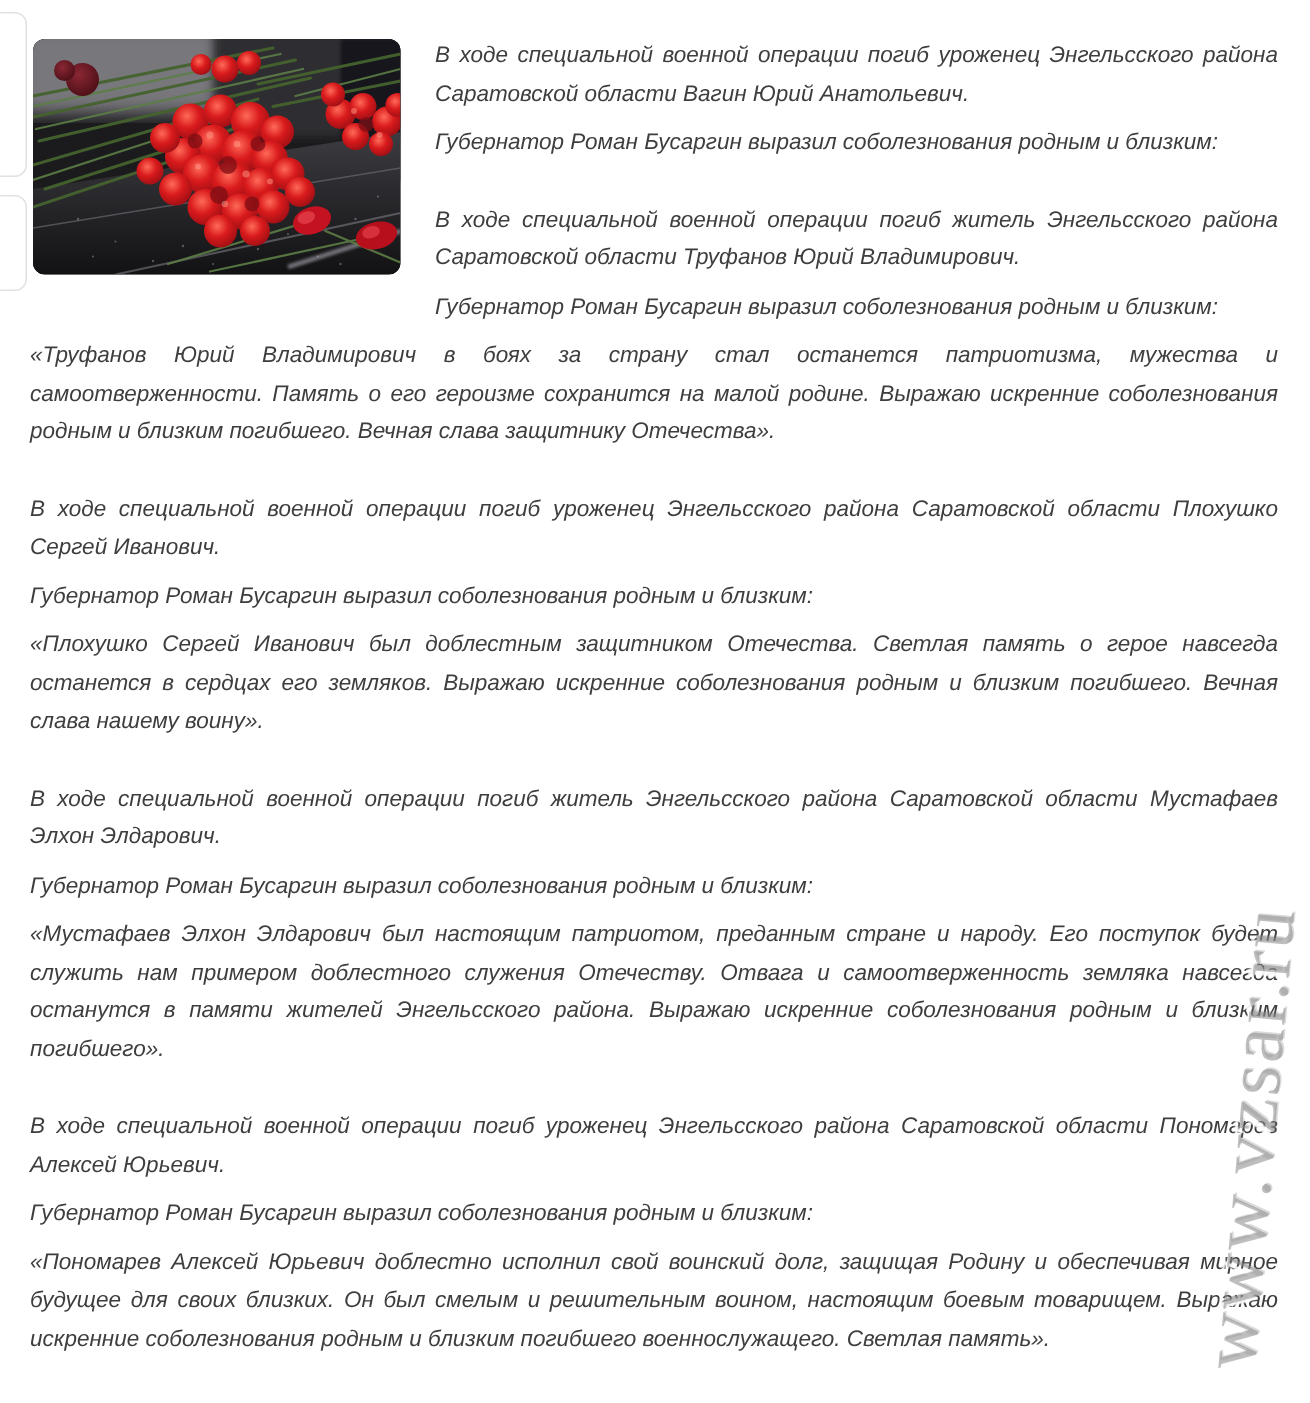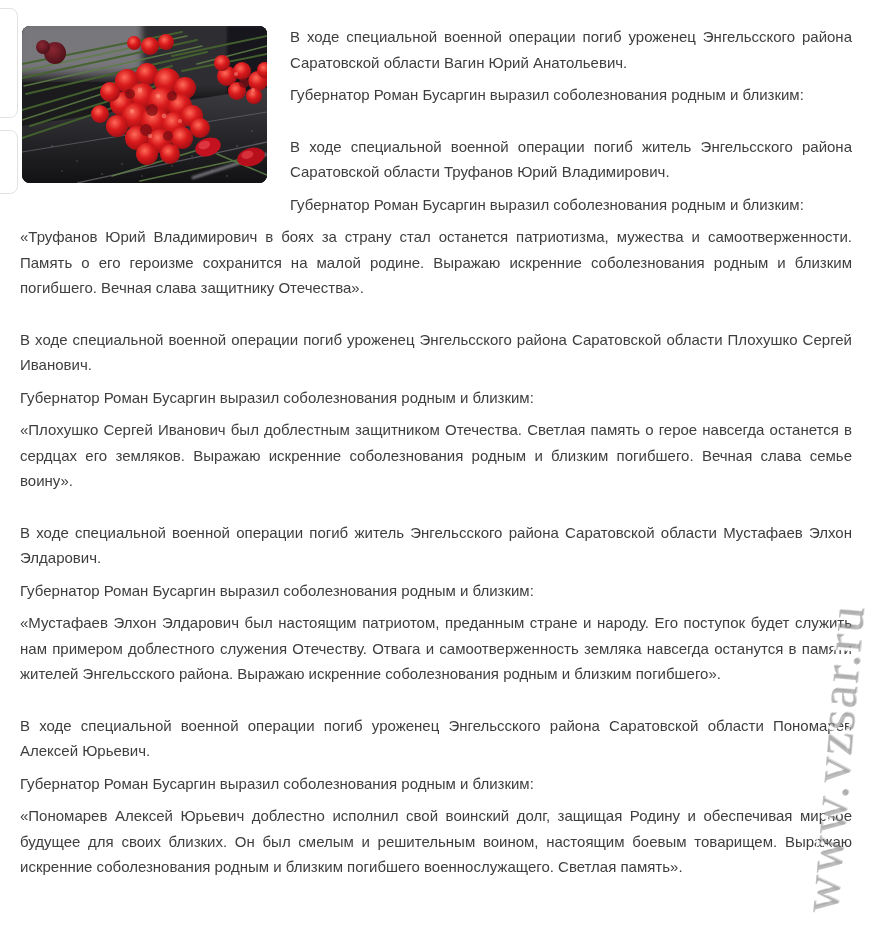--- a/index.html
+++ b/index.html
@@ -34,21 +34,21 @@
   figure.photo {
     float: left;
     width: 245px; height: 157px;
     margin: 2px 23px 20px 2px;
     border-radius: 8px;
     overflow: hidden;
     background: #1b1b1d;
   }
   figure.photo svg { display: block; width: 245px; height: 157px; }
 
-  section { margin: 0 0 26px 0; }
+  section { margin: 0 0 26px 0; font-style: italic; }
   section:last-of-type { margin-bottom: 0; }
   p { margin: 0 0 7px 0; }
   section p:last-child { margin-bottom: 0; }
 
   .watermark {
     position: absolute;
     left: 628px; top: 729px;
     width: 410px;
     text-align: center;
     font-family: "Liberation Serif", "DejaVu Serif", serif;
@@ -212,21 +212,21 @@
 
   <section>
     <p>В ходе специальной военной операции погиб житель Энгельсского района Саратовской области Труфанов Юрий Владимирович.</p>
     <p>Губернатор Роман Бусаргин выразил соболезнования родным и близким:</p>
     <p>«Труфанов Юрий Владимирович в боях за страну стал останется патриотизма, мужества и самоотверженности. Память о его героизме сохранится на малой родине. Выражаю искренние соболезнования родным и близким погибшего. Вечная слава защитнику Отечества».</p>
   </section>
 
   <section>
     <p>В ходе специальной военной операции погиб уроженец Энгельсского района Саратовской области Плохушко Сергей Иванович.</p>
     <p>Губернатор Роман Бусаргин выразил соболезнования родным и близким:</p>
-    <p>«Плохушко Сергей Иванович был доблестным защитником Отечества. Светлая память о герое навсегда останется в сердцах его земляков. Выражаю искренние соболезнования родным и близким погибшего. Вечная слава семье воину».</p>
+    <p>«Плохушко Сергей Иванович был доблестным защитником Отечества. Светлая память о герое навсегда останется в сердцах его земляков. Выражаю искренние соболезнования родным и близким погибшего. Вечная слава нашему воину».</p>
   </section>
 
   <section>
     <p>В ходе специальной военной операции погиб житель Энгельсского района Саратовской области Мустафаев Элхон Элдарович.</p>
     <p>Губернатор Роман Бусаргин выразил соболезнования родным и близким:</p>
     <p>«Мустафаев Элхон Элдарович был настоящим патриотом, преданным стране и народу. Его поступок будет служить нам примером доблестного служения Отечеству. Отвага и самоотверженность земляка навсегда останутся в памяти жителей Энгельсского района. Выражаю искренние соболезнования родным и близким погибшего».</p>
   </section>
 
   <section>
     <p>В ходе специальной военной операции погиб уроженец Энгельсского района Саратовской области Пономарев Алексей Юрьевич.</p>

